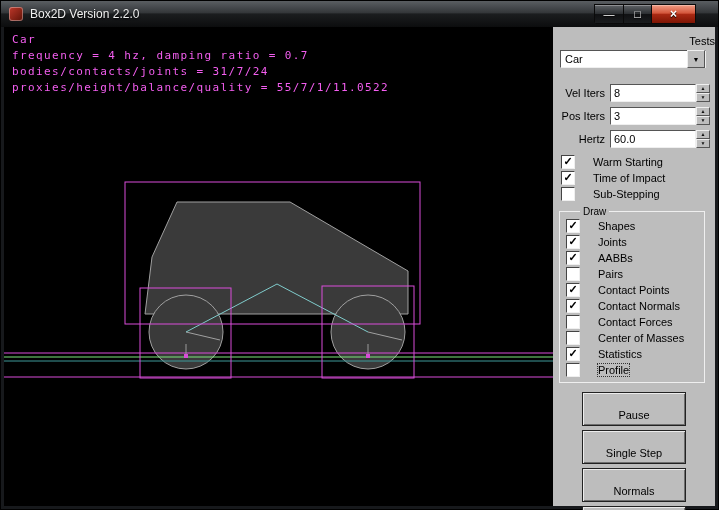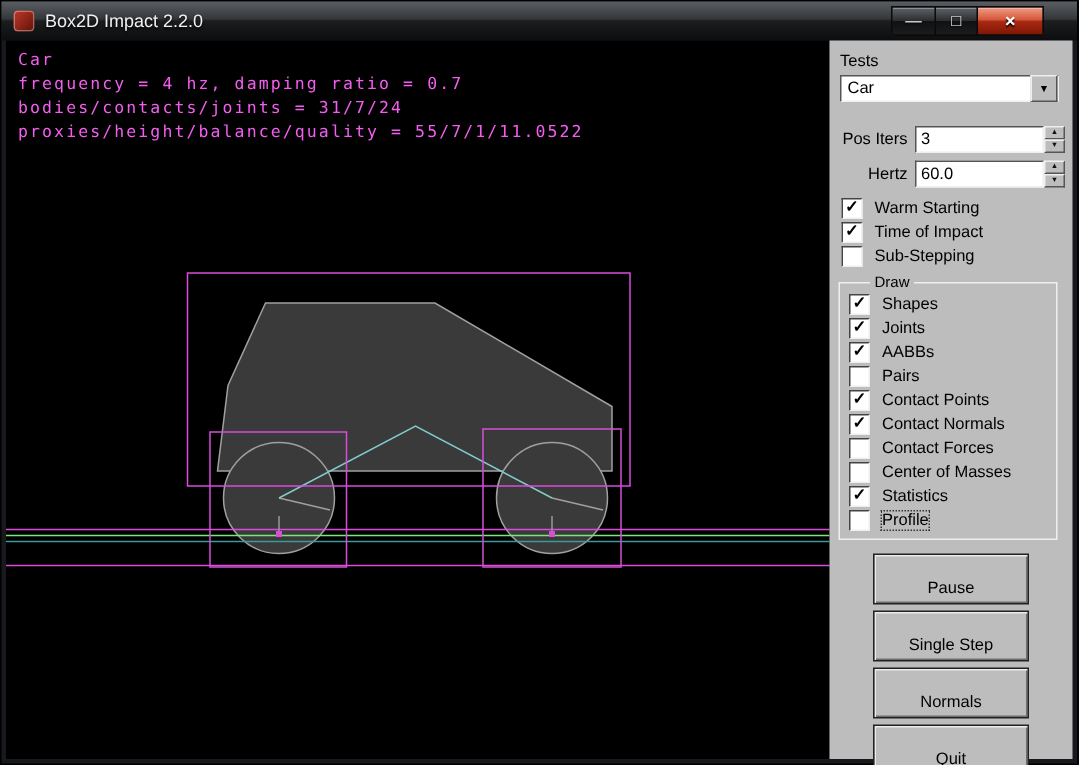--- a/index.html
+++ b/index.html
@@ -22,40 +22,40 @@
     background:linear-gradient(#f09d85 0%,#d4573c 45%,#a92913 52%,#7e1504 100%);}
   
   .client{position:absolute;left:4px;top:27px;width:711px;height:439px;display:flex;}
   .canvas{position:relative;width:549px;height:479px;background:#000;flex:none;}
   .canvas svg{position:absolute;left:0;top:0;}
   .overlay{position:absolute;left:8px;top:5px;color:#f45ef0;
     font-family:"DejaVu Sans Mono",monospace;font-size:11px;letter-spacing:1.4px;
     line-height:16px;white-space:pre;}
   
   .sidebar{width:162px;height:479px;background:#bdbdbd;flex:none;font-size:11px;color:#000;position:relative;}
-  .tests-label{margin:8px 0 3px 7px;}
+  .tests-label{margin:8px 0 3px 7px;text-align:right;}
   .listbox{margin-left:7px;width:146px;height:18px;background:#fff;border:1px solid;
     border-color:#555 #efefef #efefef #555;display:flex;align-items:center;box-sizing:border-box;}
   .listbox .lb-value{flex:1;padding-left:4px;}
   .lb-arrow{width:16px;height:16px;background:#bdbdbd;border:1px solid;
     border-color:#efefef #555 #555 #efefef;font-size:7px;display:flex;align-items:center;justify-content:center;}
   #spinners{margin-top:16px;}
   .spin-row{display:flex;align-items:center;justify-content:flex-end;height:18px;margin:0 5px 5px 0;}
   .spin-label{margin-right:5px;}
   .spin-field{width:100px;height:18px;display:flex;box-sizing:border-box;}
   .spin-value{flex:1;background:#fff;border:1px solid;border-color:#555 #efefef #efefef #555;
     padding:2px 0 0 3px;box-sizing:border-box;}
   .spin-arrows{width:14px;display:flex;flex-direction:column;}
   .spin-up,.spin-dn{flex:1;background:#bdbdbd;border:1px solid;border-color:#efefef #555 #555 #efefef;
     font-size:5px;line-height:6px;text-align:center;color:#111;}
   #top-checks{margin-top:6px;}
   .check-row{display:flex;align-items:center;height:16px;margin-left:8px;}
   .cb{width:12px;height:12px;background:#fff;border:1px solid;border-color:#444 #efefef #efefef #444;
     font-size:11px;line-height:11px;text-align:center;font-weight:bold;color:#000;flex:none;box-sizing:content-box;}
-  .cb-label{margin-left:8px;}
+  .cb-label{margin-left:18px;}
   .cb-label.focus{outline:1px dotted #333;}
   fieldset.group{margin:4px 0 0 6px;padding:1px 0 4px 0;width:146px;border:1px groove #efefef;box-sizing:border-box;}
   fieldset.group legend{font-size:10px;padding:0 3px;margin-left:20px;}
   fieldset.group .check-row{margin-left:6px;}
   #buttons{margin-top:9px;}
   .glui-btn{display:block;margin:0 auto 4px auto;width:104px;height:19px;
     background:#bdbdbd;border:1px solid #222;
     box-shadow:inset 1px 1px 0 #ececec,inset -1px -1px 0 #6e6e6e;
     font-family:"Liberation Sans",sans-serif;font-size:11px;color:#000;padding:16px;}
   
@@ -68,21 +68,21 @@
   .normal{stroke:#9a9a9a;stroke-width:1;}
   .radius-line{stroke:#a0a0a0;stroke-width:1;}
 </style>
 </head>
 <body>
 
 <div class="window">
 
   <div class="titlebar">
     <span class="app-icon"></span>
-    <span class="win-title">Box2D Impact 2.2.0</span>
+    <span class="win-title">Box2D Version 2.2.0</span>
     <div class="winbtns">
       <div class="winbtn min">—</div>
       <div class="winbtn max">□</div>
       <div class="winbtn close">×</div>
     </div>
   </div>
 
   <div class="client">
 
     <div class="canvas">
@@ -114,20 +114,30 @@
     </div>
 
     <div class="sidebar">
       <div class="tests-label">Tests</div>
       <div class="listbox">
         <span class="lb-value">Car</span>
         <span class="lb-arrow">▼</span>
       </div>
 
       <div id="spinners">
+  <div class="spin-row">
+    <span class="spin-label">Vel Iters</span>
+    <span class="spin-field">
+      <span class="spin-value">8</span>
+      <span class="spin-arrows">
+        <span class="spin-up">▲</span>
+        <span class="spin-dn">▼</span>
+      </span>
+    </span>
+  </div>
   <div class="spin-row">
     <span class="spin-label">Pos Iters</span>
     <span class="spin-field">
       <span class="spin-value">3</span>
       <span class="spin-arrows">
         <span class="spin-up">▲</span>
         <span class="spin-dn">▼</span>
       </span>
     </span>
   </div>

